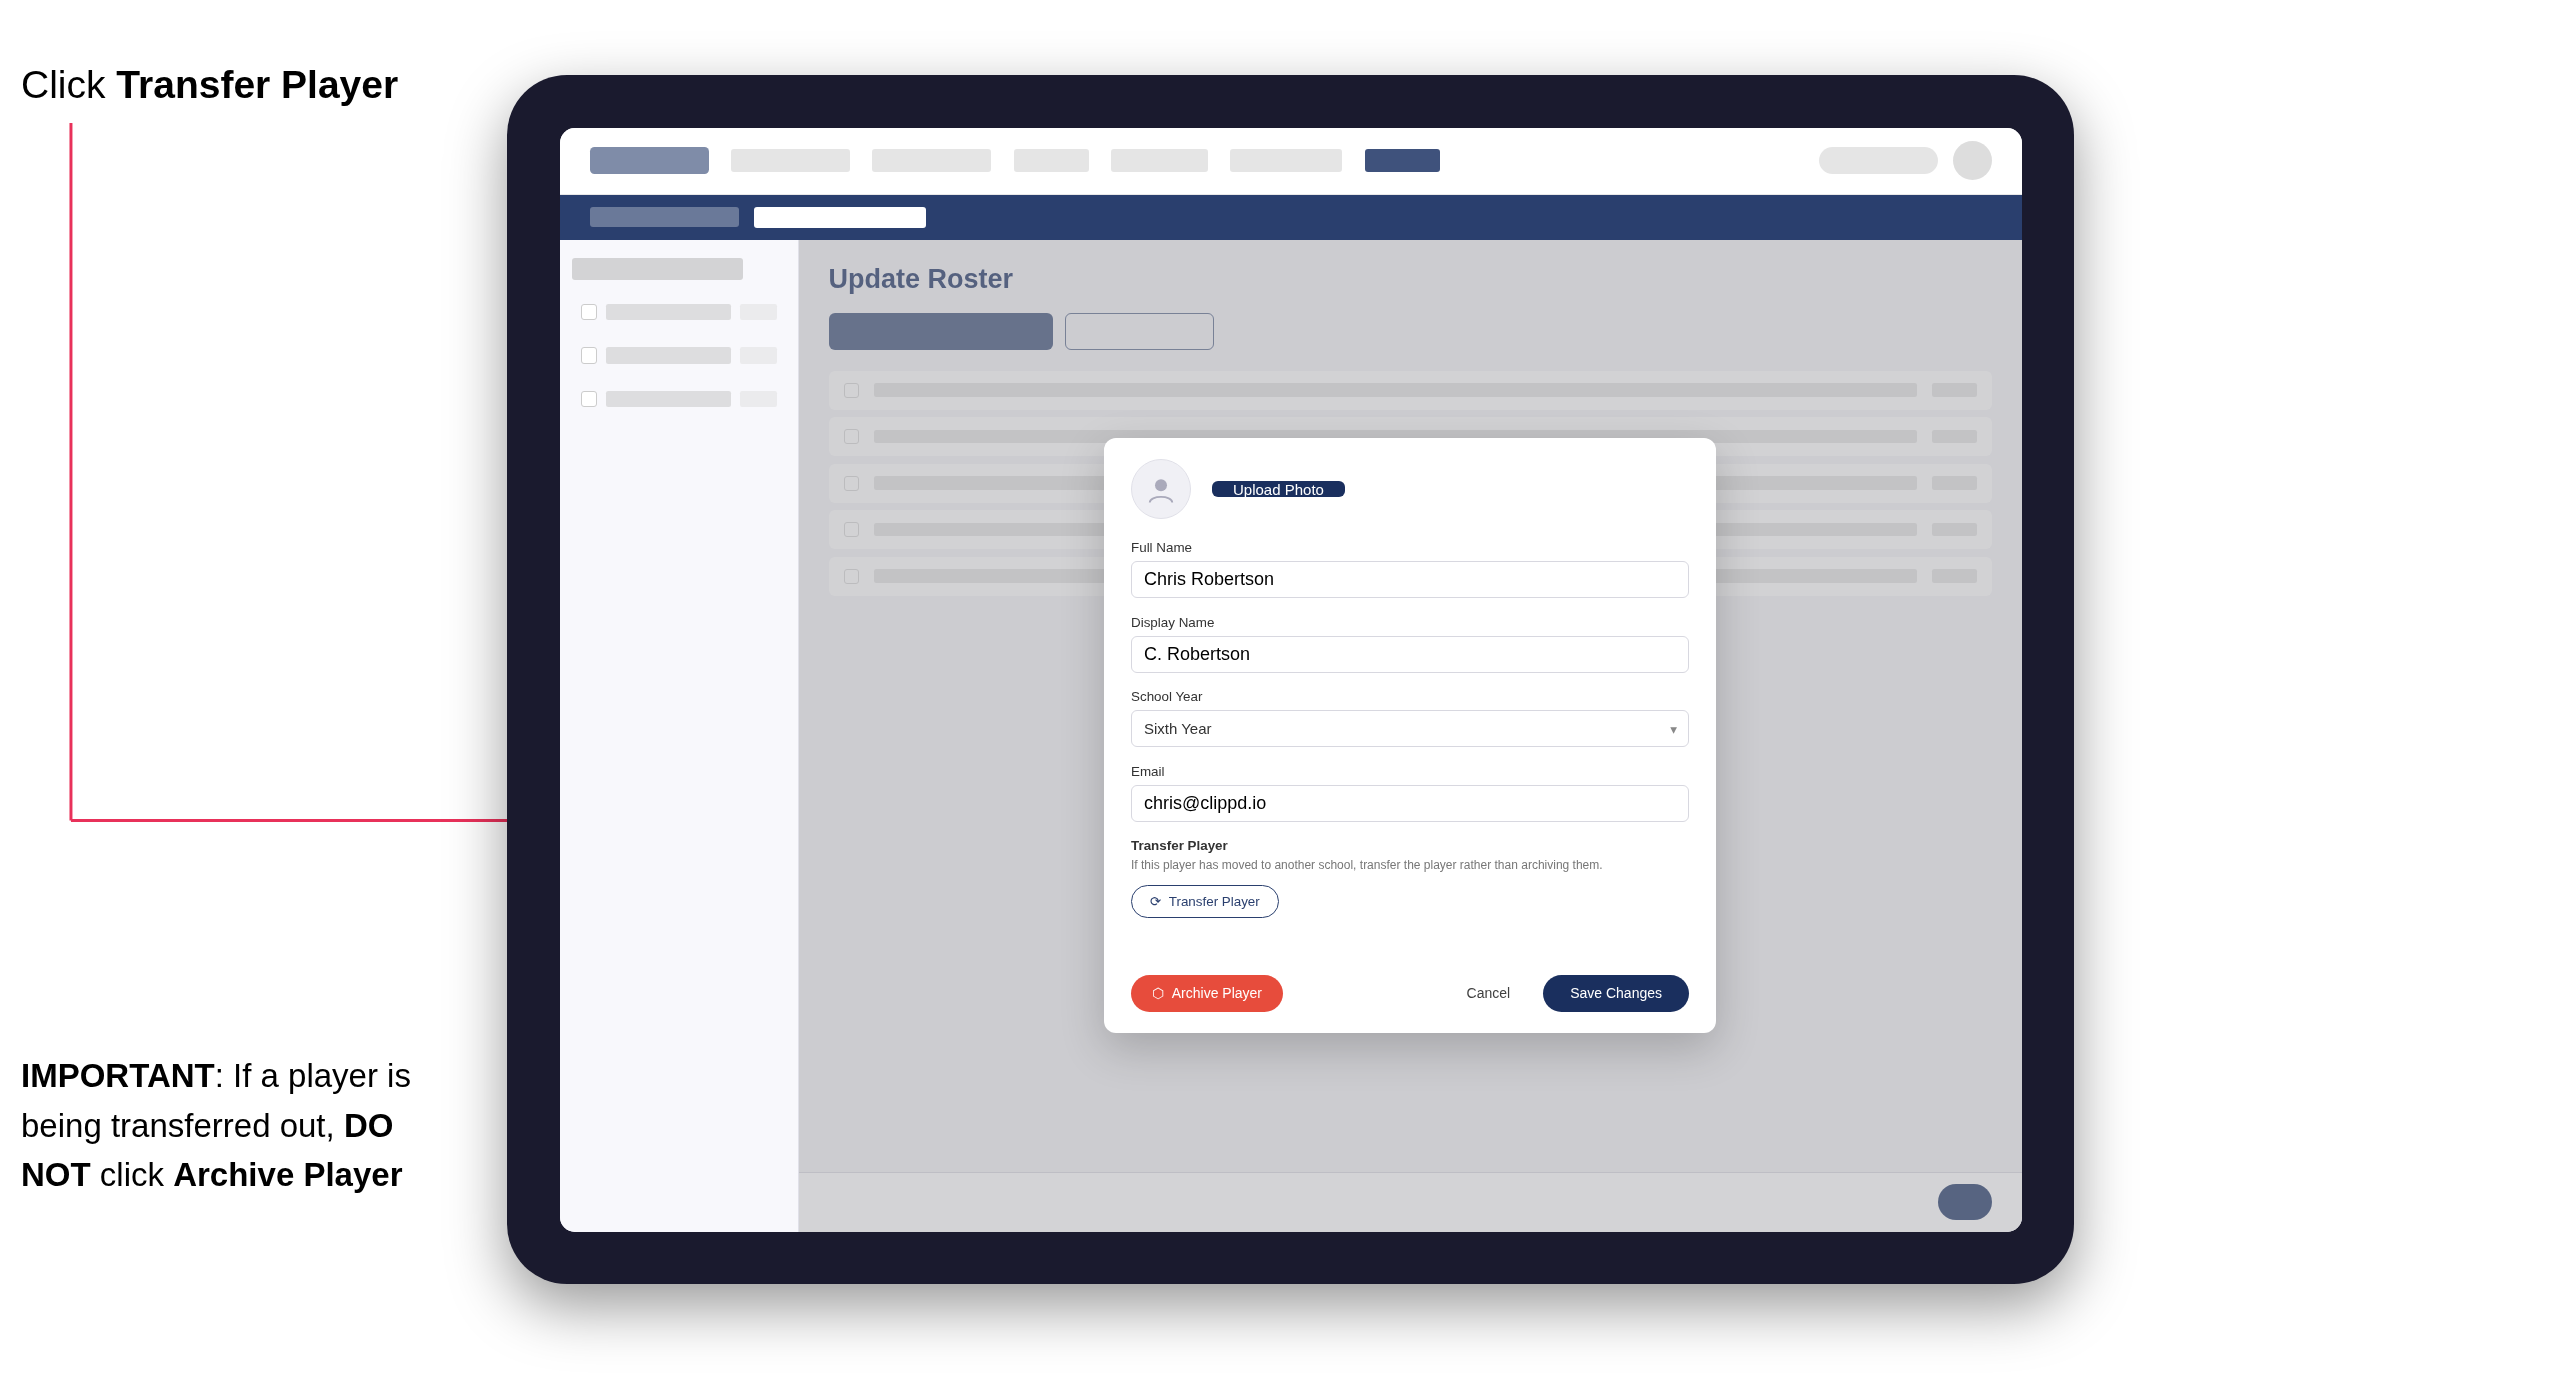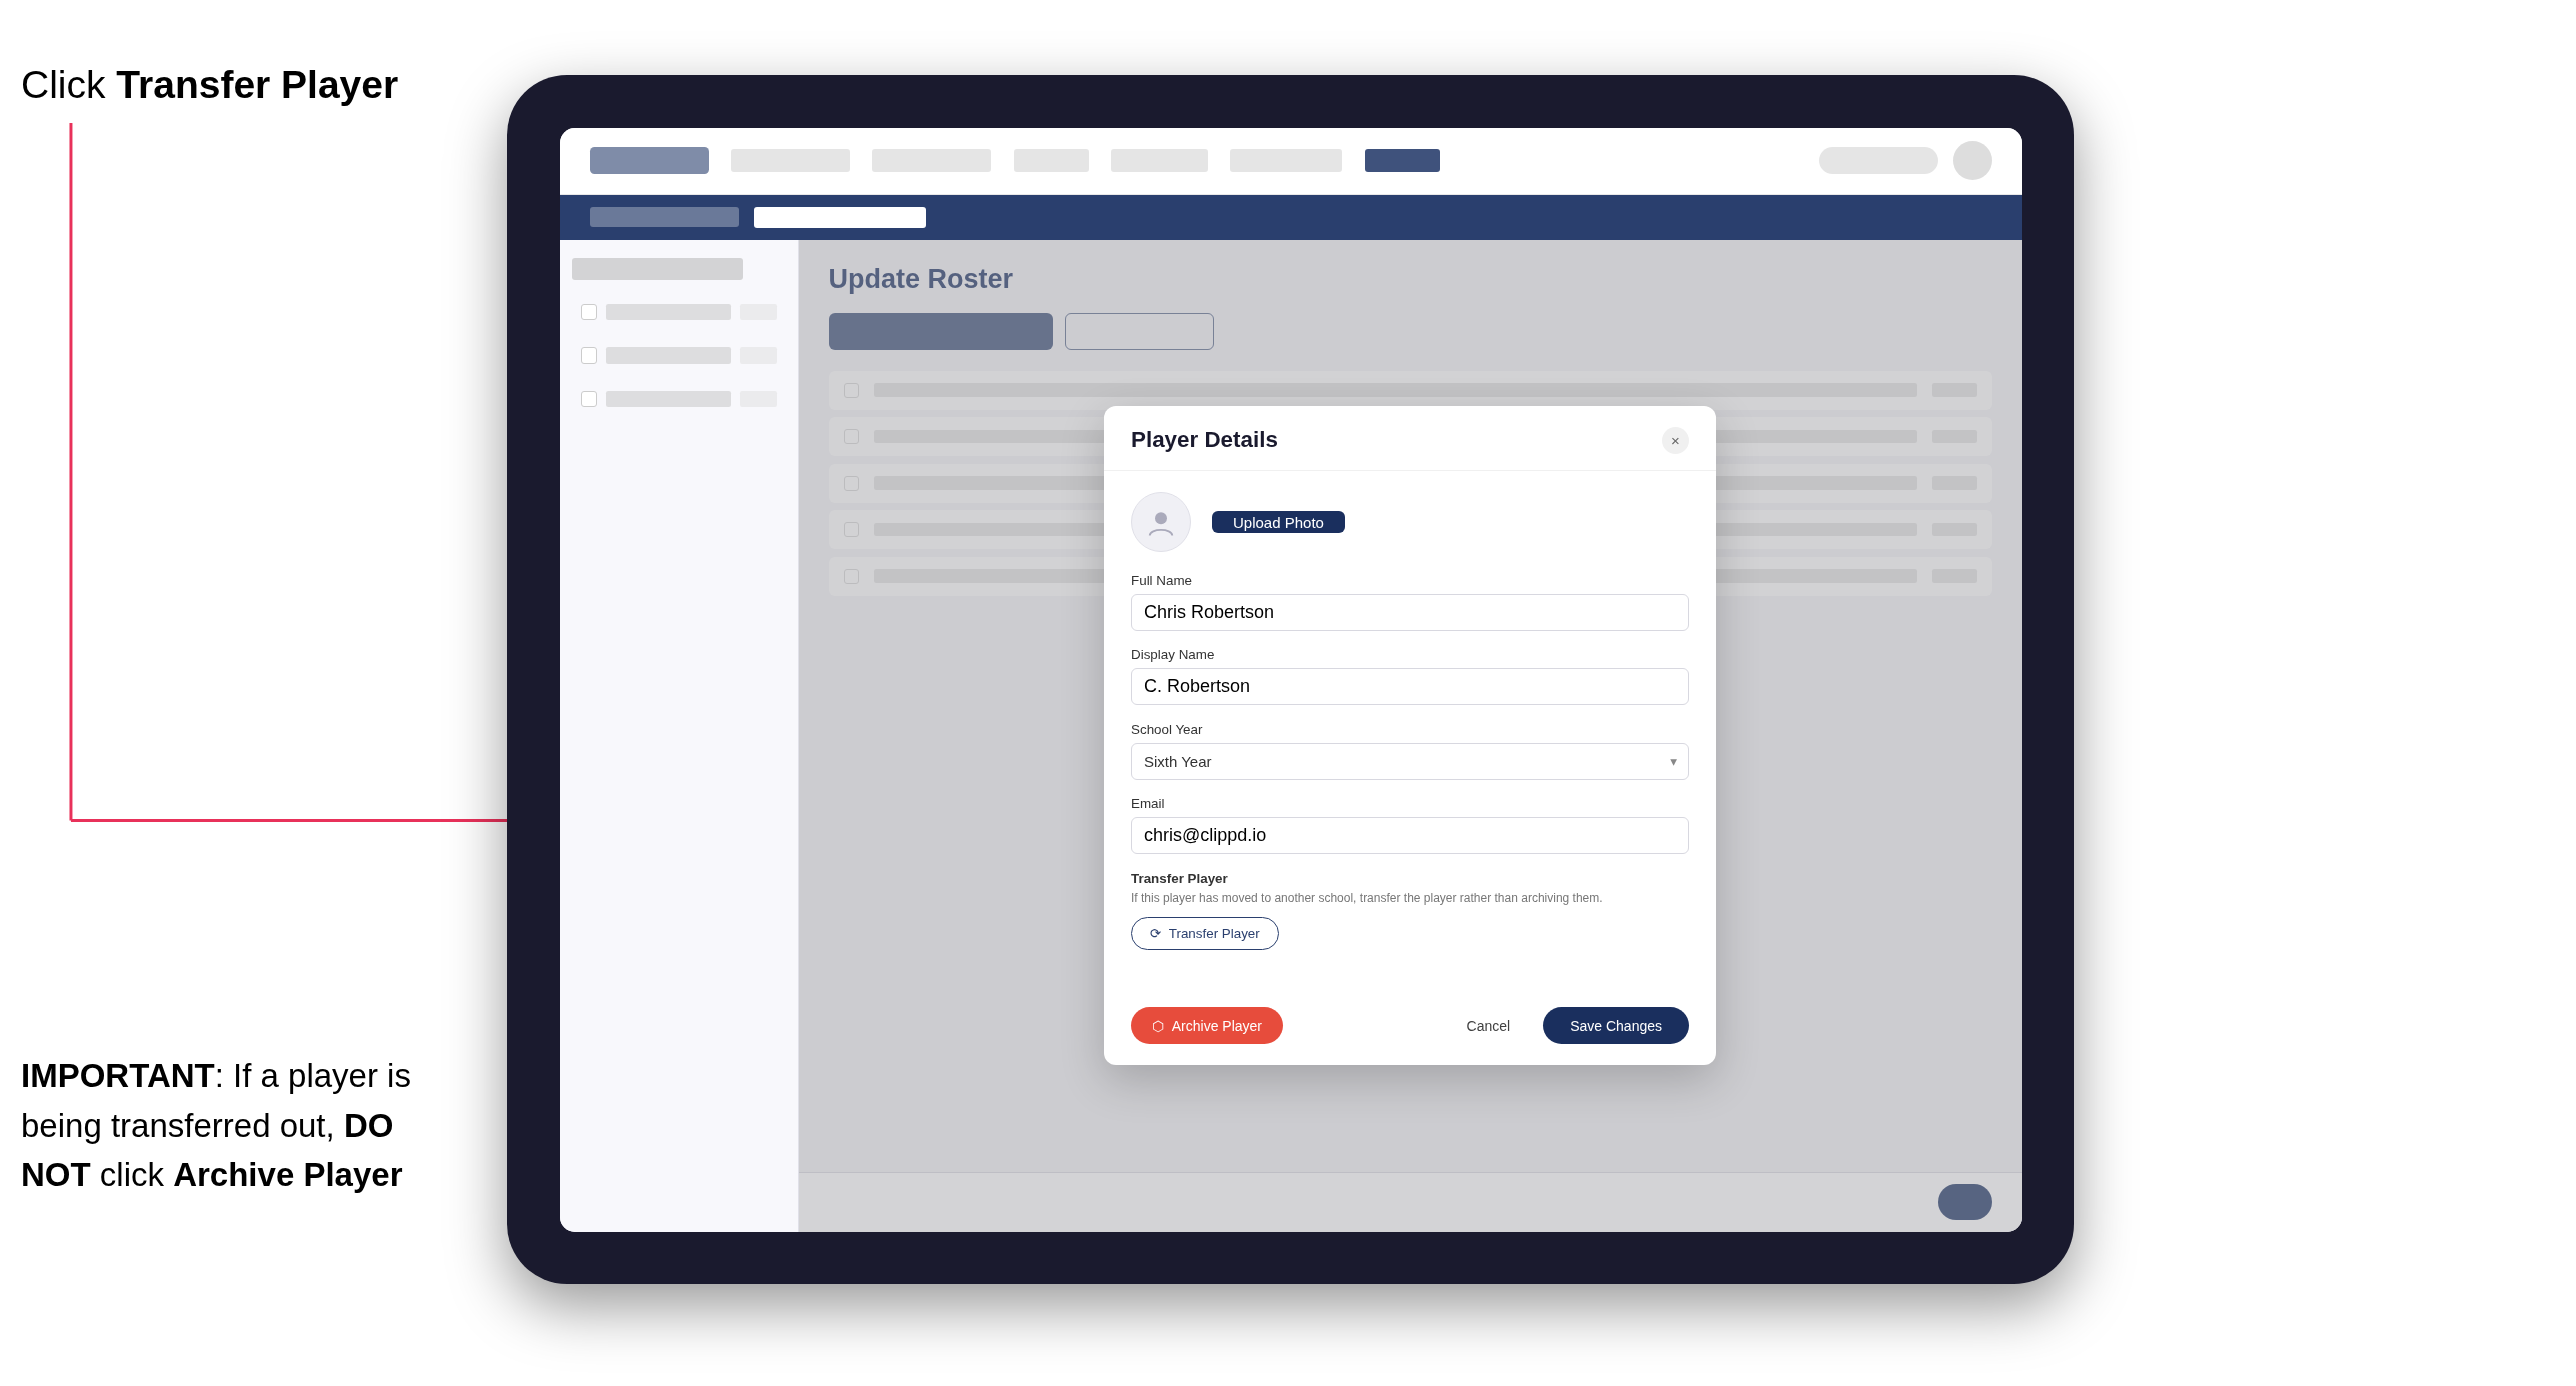--- a/index.html
+++ b/index.html
@@ -383,21 +383,21 @@
       background: #f0f0f5;
       border: 1.5px solid #e0e0e8;
       display: flex;
       align-items: center;
       justify-content: center;
       font-size: 27px;
       color: #aab;
     }
 
     .upload-photo-btn {
-      height: 22px;
+      height: 16px;
       padding: 0 21px;
       background: #1a2f5e;
       color: white;
       border: none;
       border-radius: 6px;
       font-size: 15px;
       cursor: pointer;
     }
 
     
@@ -629,24 +629,20 @@
           <div class="trow-num"></div>
         </div>
 
         <div class="bottom-bar">
           <button class="bottom-action-btn"></button>
         </div>
 
         <div class="modal-overlay">
           <div class="modal">
 
-            <div class="modal-header">
-              <span class="modal-title">Player Details</span>
-              <button class="modal-close">×</button>
-            </div>
 
             <div class="modal-body">
 
               <div class="photo-upload-row">
                 <div class="photo-circle">
                   <svg width="30" height="30" viewBox="0 0 40 40" fill="none">
                     <circle cx="20" cy="15" r="8" fill="#aab"></circle>
                     <path d="M5 38 C5 28 35 28 35 38" stroke="#aab" stroke-width="2.5" fill="none"></path>
                   </svg>
                 </div>

